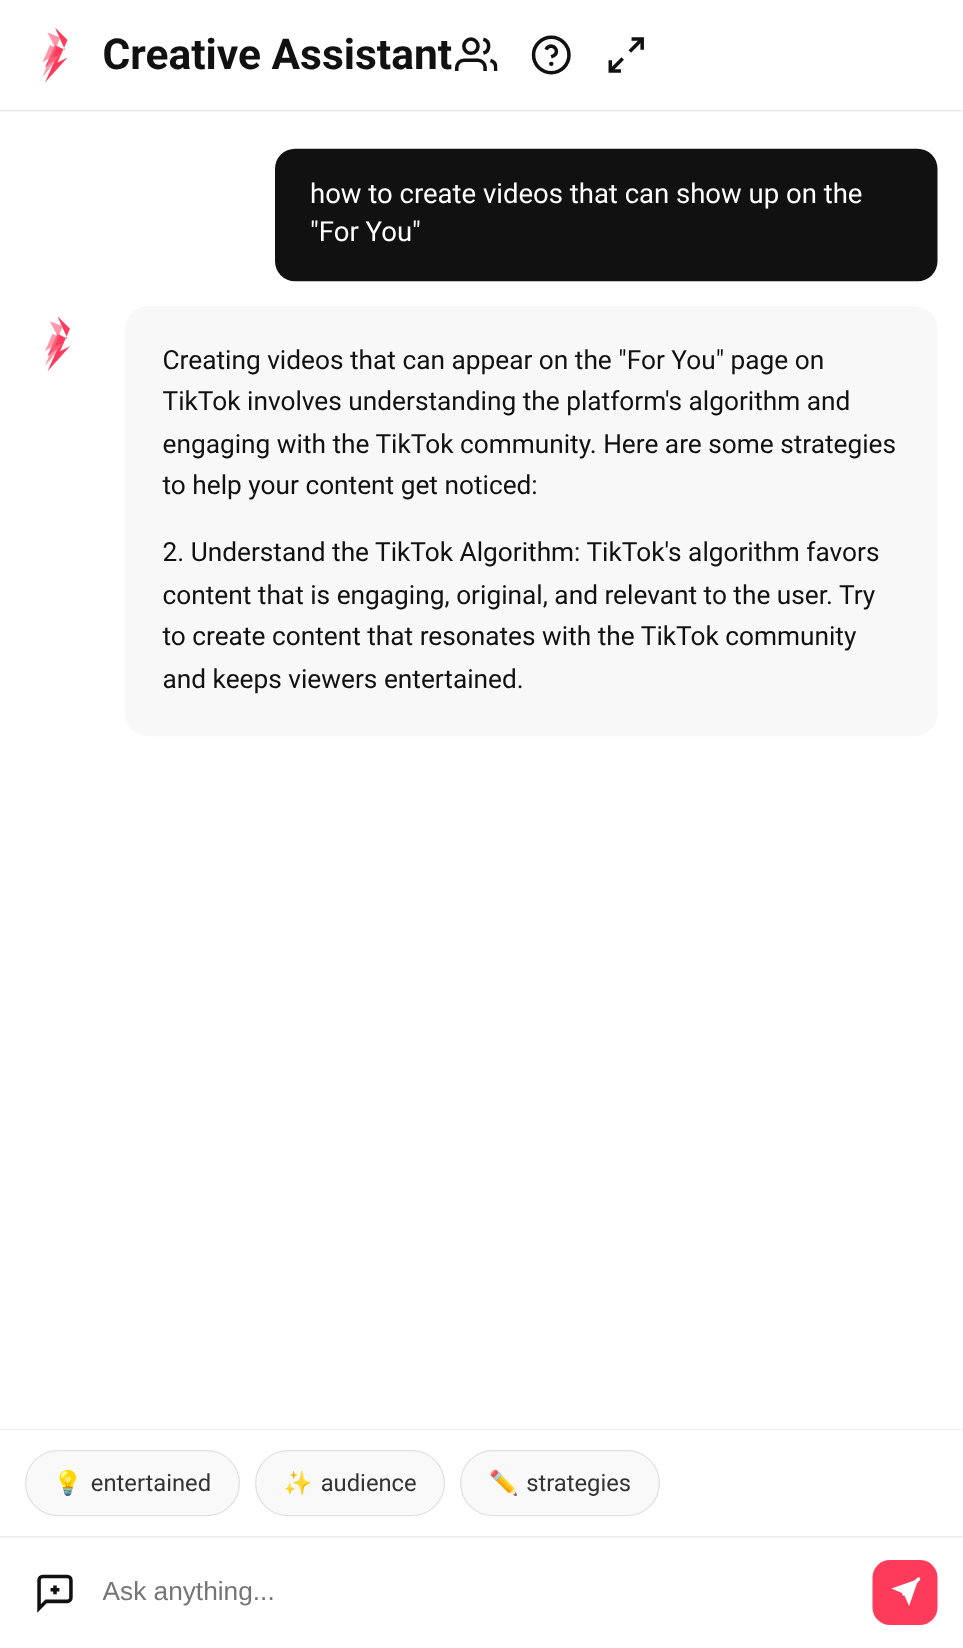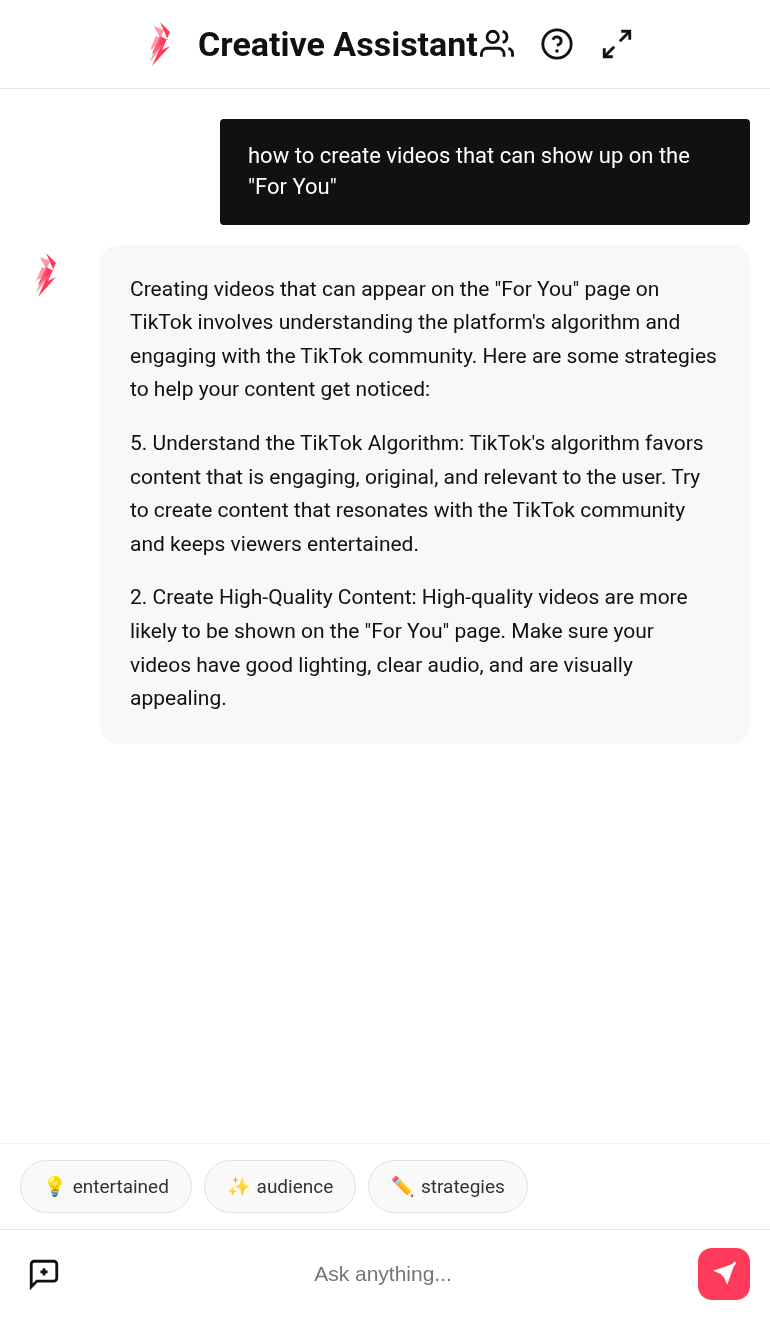--- a/index.html
+++ b/index.html
@@ -14,21 +14,21 @@
       font-family: -apple-system, BlinkMacSystemFont, "Segoe UI", Roboto, Helvetica, Arial, sans-serif;
       background: #ffffff;
       display: flex;
       flex-direction: column;
     }
 
     
     .header {
       display: flex;
       align-items: center;
-      justify-content: center;
+      justify-content: flex-start;
       padding: 18px 18px;
       border-bottom: 1px solid #e5e5e5;
       background: #fff;
     }
 
     .header-left {
       display: flex;
       align-items: center;
       gap: 12px;
     }
@@ -75,21 +75,21 @@
       display: flex;
       flex-direction: column;
       gap: 20px;
     }
 
     
     .user-message {
       align-self: flex-end;
       background: #111;
       color: #fff;
-      border-radius: 4px;
+      border-radius: 16px;
       padding: 22px 28px;
       max-width: 530px;
       font-size: 22px;
       line-height: 1.4;
       font-weight: 400;
     }
 
     
     .assistant-response {
       display: flex;
@@ -177,21 +177,20 @@
     }
 
     .input-field {
       flex: 1;
       border: none;
       outline: none;
       font-size: 21px;
       color: #aaa;
       background: transparent;
       padding: 8px 0;
-      text-align: center;
     }
 
     .send-btn {
       width: 52px;
       height: 52px;
       background: #ff3b5c;
       border-radius: 14px;
       display: flex;
       align-items: center;
       justify-content: center;
@@ -252,22 +251,21 @@
 
   <div class="assistant-response">
     <div class="assistant-avatar">
       <svg viewBox="0 0 52 52" xmlns="http://www.w3.org/2000/svg">
         <polygon points="26,4 34,22 26,18 18,36 26,30 18,48 36,28 28,32 36,14" fill="#ff3b5c"></polygon>
         <polygon points="20,8 26,20 22,18 16,32 22,28 16,44 30,26 24,28 30,12" fill="#ff6b85" opacity="0.7"></polygon>
       </svg>
     </div>
     <div class="response-card">
       <p>Creating videos that can appear on the "For You" page on TikTok involves understanding the platform's algorithm and engaging with the TikTok community. Here are some strategies to help your content get noticed:</p>
-      <p>5. Understand the TikTok Algorithm: TikTok's algorithm favors content that is engaging, original, and relevant to the user. Try to create content that resonates with the TikTok community and keeps viewers entertained.</p>
-      <p>2. Create High-Quality Content: High-quality videos are more likely to be shown on the "For You" page. Make sure your videos have good lighting, clear audio, and are visually appealing.</p>
+      <p>2. Understand the TikTok Algorithm: TikTok's algorithm favors content that is engaging, original, and relevant to the user. Try to create content that resonates with the TikTok community and keeps viewers entertained.</p>
     </div>
   </div>
 
 </div>
 
 <div class="suggestion-chips">
   <div class="chip">
     <span>💡</span>
     <span>entertained</span>
   </div>

